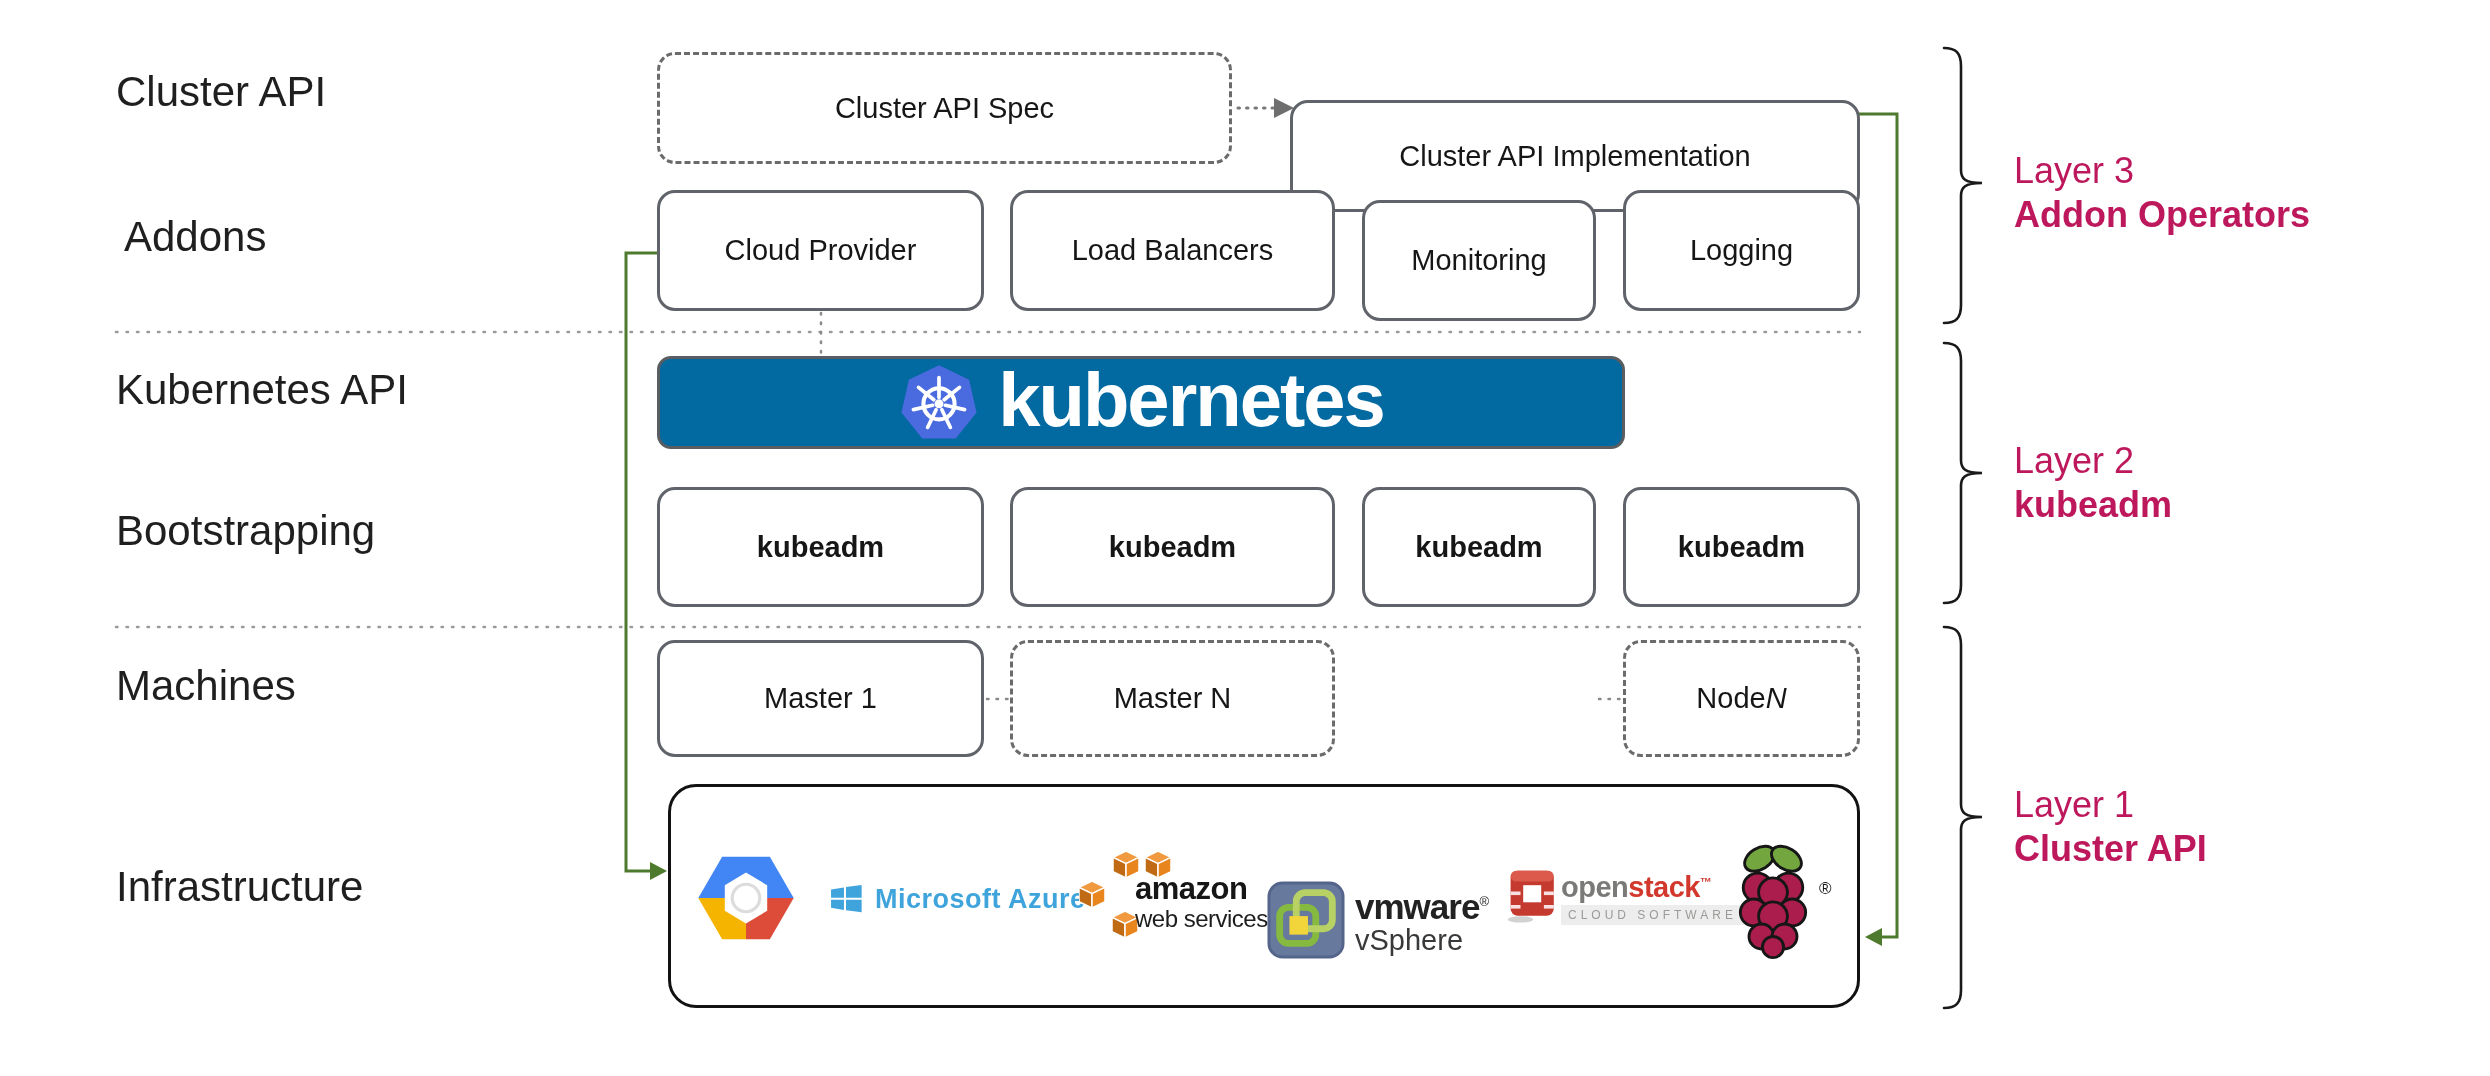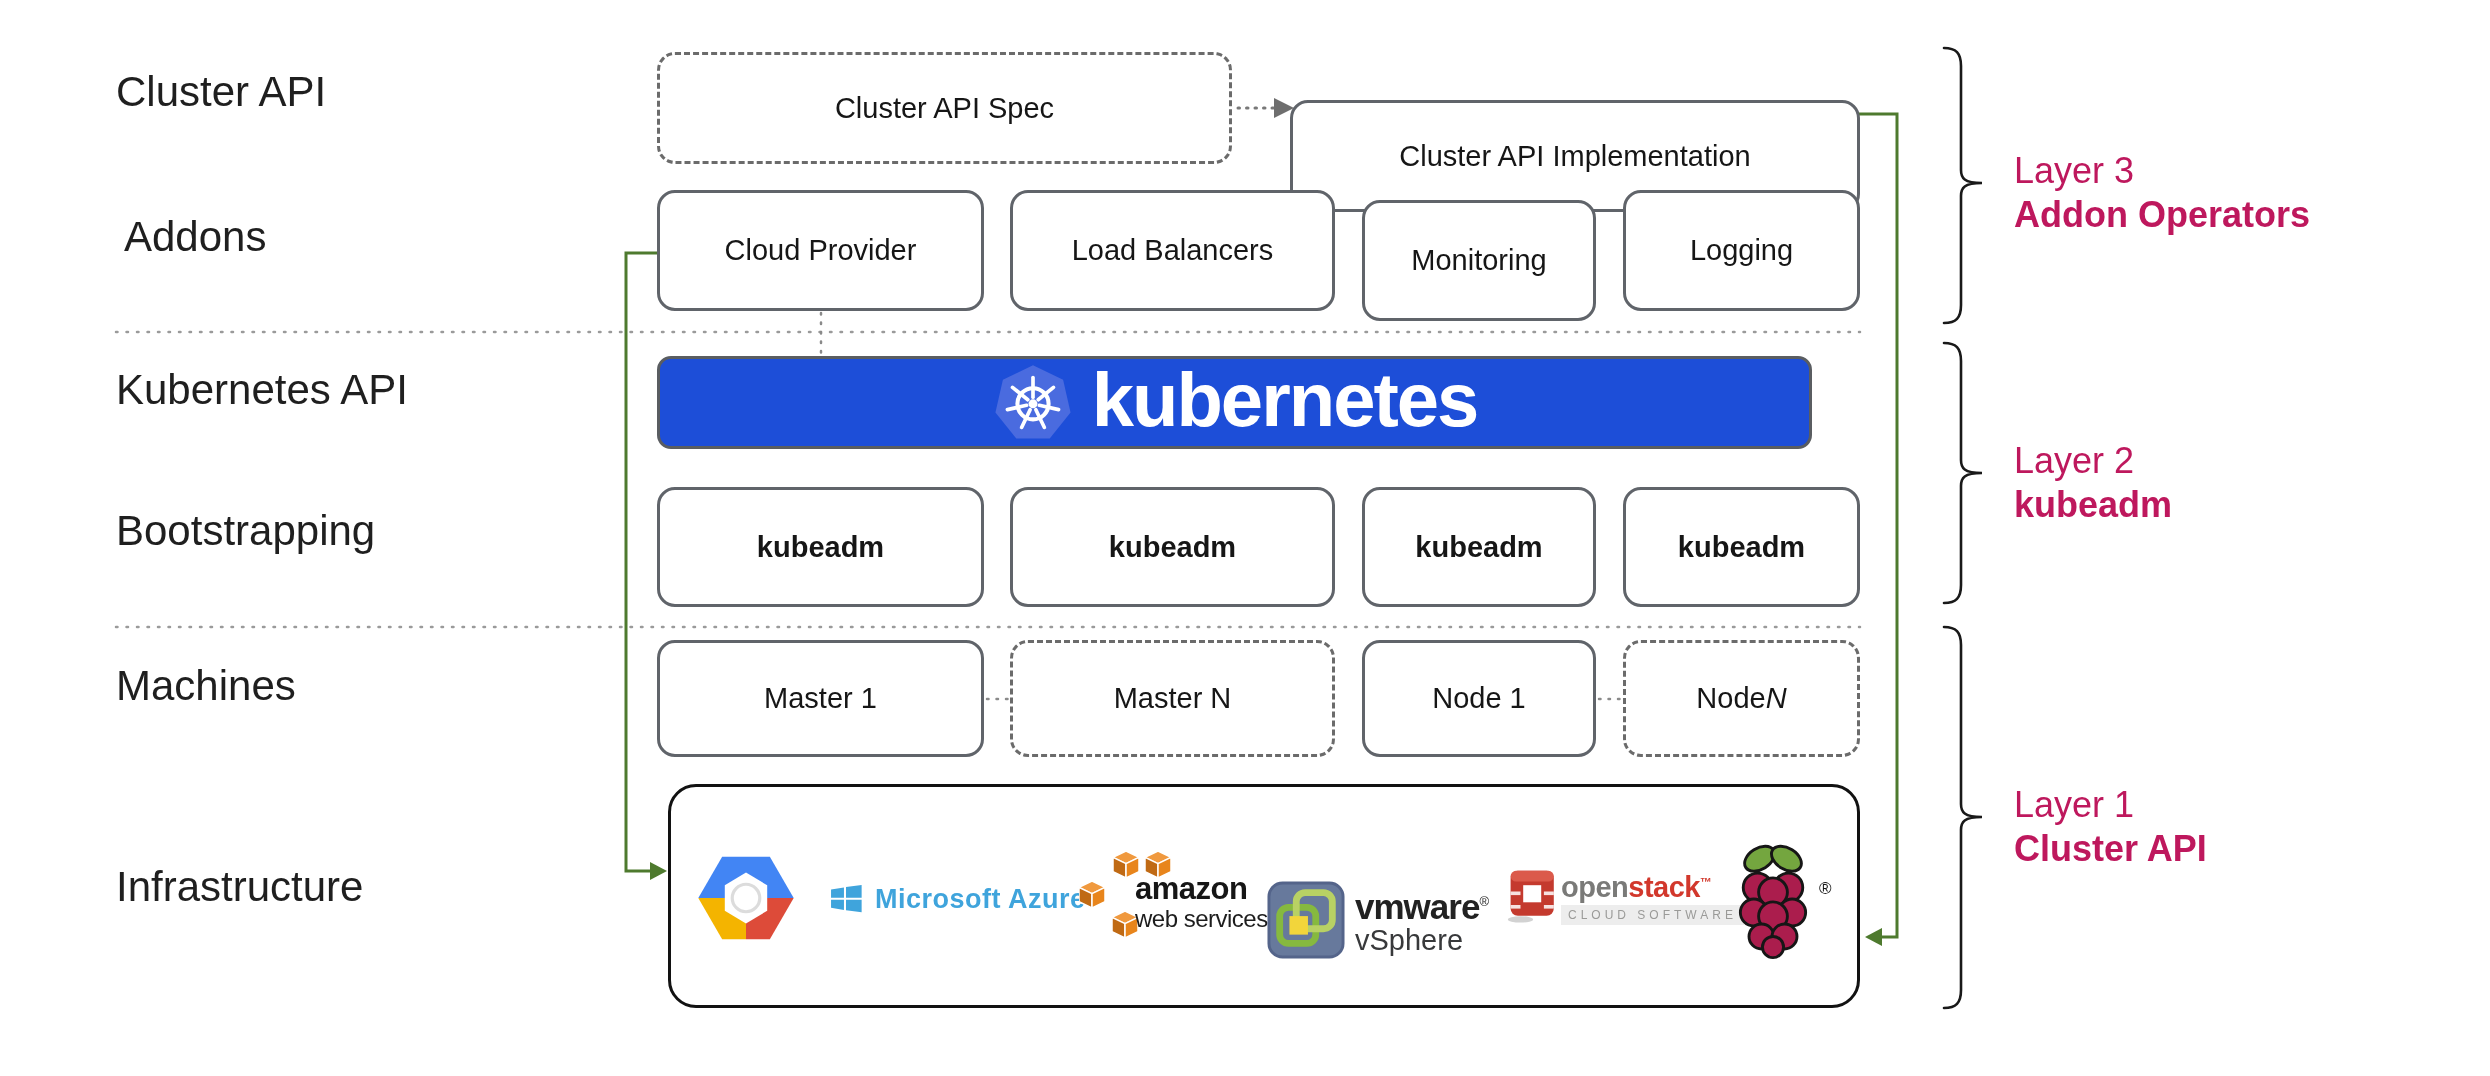--- a/index.html
+++ b/index.html
@@ -15,22 +15,22 @@
     font-size: 29px; color: #161616; z-index: 2; text-align: center; white-space: nowrap;
   }
   .dashed { border-style: dashed; border-color: #6b6b6b; }
   .bold { font-weight: bold; }
   .it { font-style: italic; }
   .row-label {
     position: absolute; transform: translateY(-50%); font-size: 42px; color: #1f1f1f;
     z-index: 2; white-space: nowrap;
   }
   .banner {
-    position: absolute; left: 657px; top: 356px; width: 1155px; height: 93px;
-    box-sizing: border-box; background: #1d4ed8; border: 3px solid #5a5d61; border-radius: 14px;
+    position: absolute; left: 657px; top: 356px; width: 968px; height: 93px;
+    box-sizing: border-box; background: #0369a1; border: 3px solid #5a5d61; border-radius: 14px;
     display: flex; align-items: center; justify-content: center; gap: 18px; z-index: 2; text-align: right;
   }
   .banner-text {
     color: #ffffff; font-size: 76px; font-weight: bold; letter-spacing: -2px;
     line-height: 1; padding-bottom: 6px;
   }
   .infra {
     position: absolute; left: 668px; top: 784px; width: 1192px; height: 224px;
     box-sizing: border-box; background: #ffffff; border: 3px solid #121212;
     border-radius: 28px; z-index: 2;
@@ -128,24 +128,20 @@
   <div class="box bold" style="left:1623px; top:487px; width:237px; height:120px;">kubeadm</div>
 
   <div class="box" style="left:657px; top:640px; width:327px; height:117px;">
     <span>Master 1</span>
       <span class="it"></span>
   </div>
   <div class="box dashed" style="left:1010px; top:640px; width:325px; height:117px;">
     <span>Master N</span>
       <span class="it"></span>
   </div>
-  <div class="box" style="left:1362px; top:640px; width:234px; height:117px;">
-    <span>Node 1</span>
-      <span class="it"></span>
-  </div>
   <div class="box dashed" style="left:1623px; top:640px; width:237px; height:117px;">
     <span>Node </span>
       <span class="it">N</span>
   </div>
 
   <div class="infra">
 
     <svg class="logo" style="left:22px; top:58px;" viewBox="0 0 100 100" width="106" height="106">
       <polygon points="5,50 27.5,11 72.5,11 95,50" fill="#4285f4"></polygon>
       <polygon points="95,50 72.5,89 50,89 50,50" fill="#dd4b39"></polygon>

